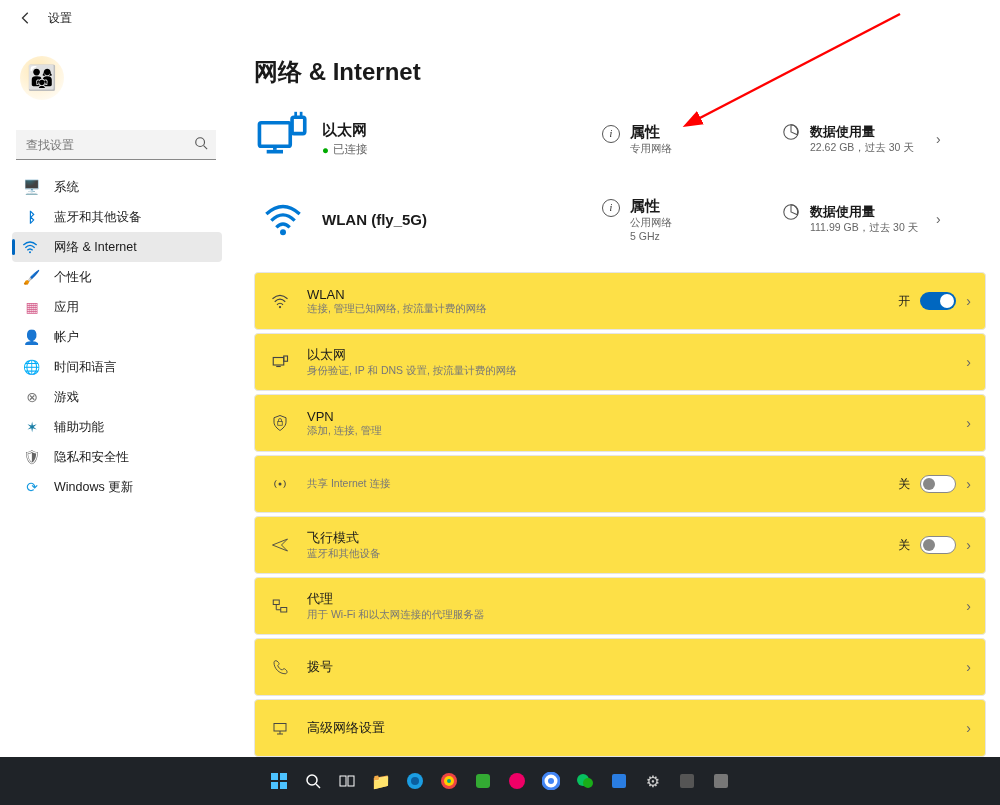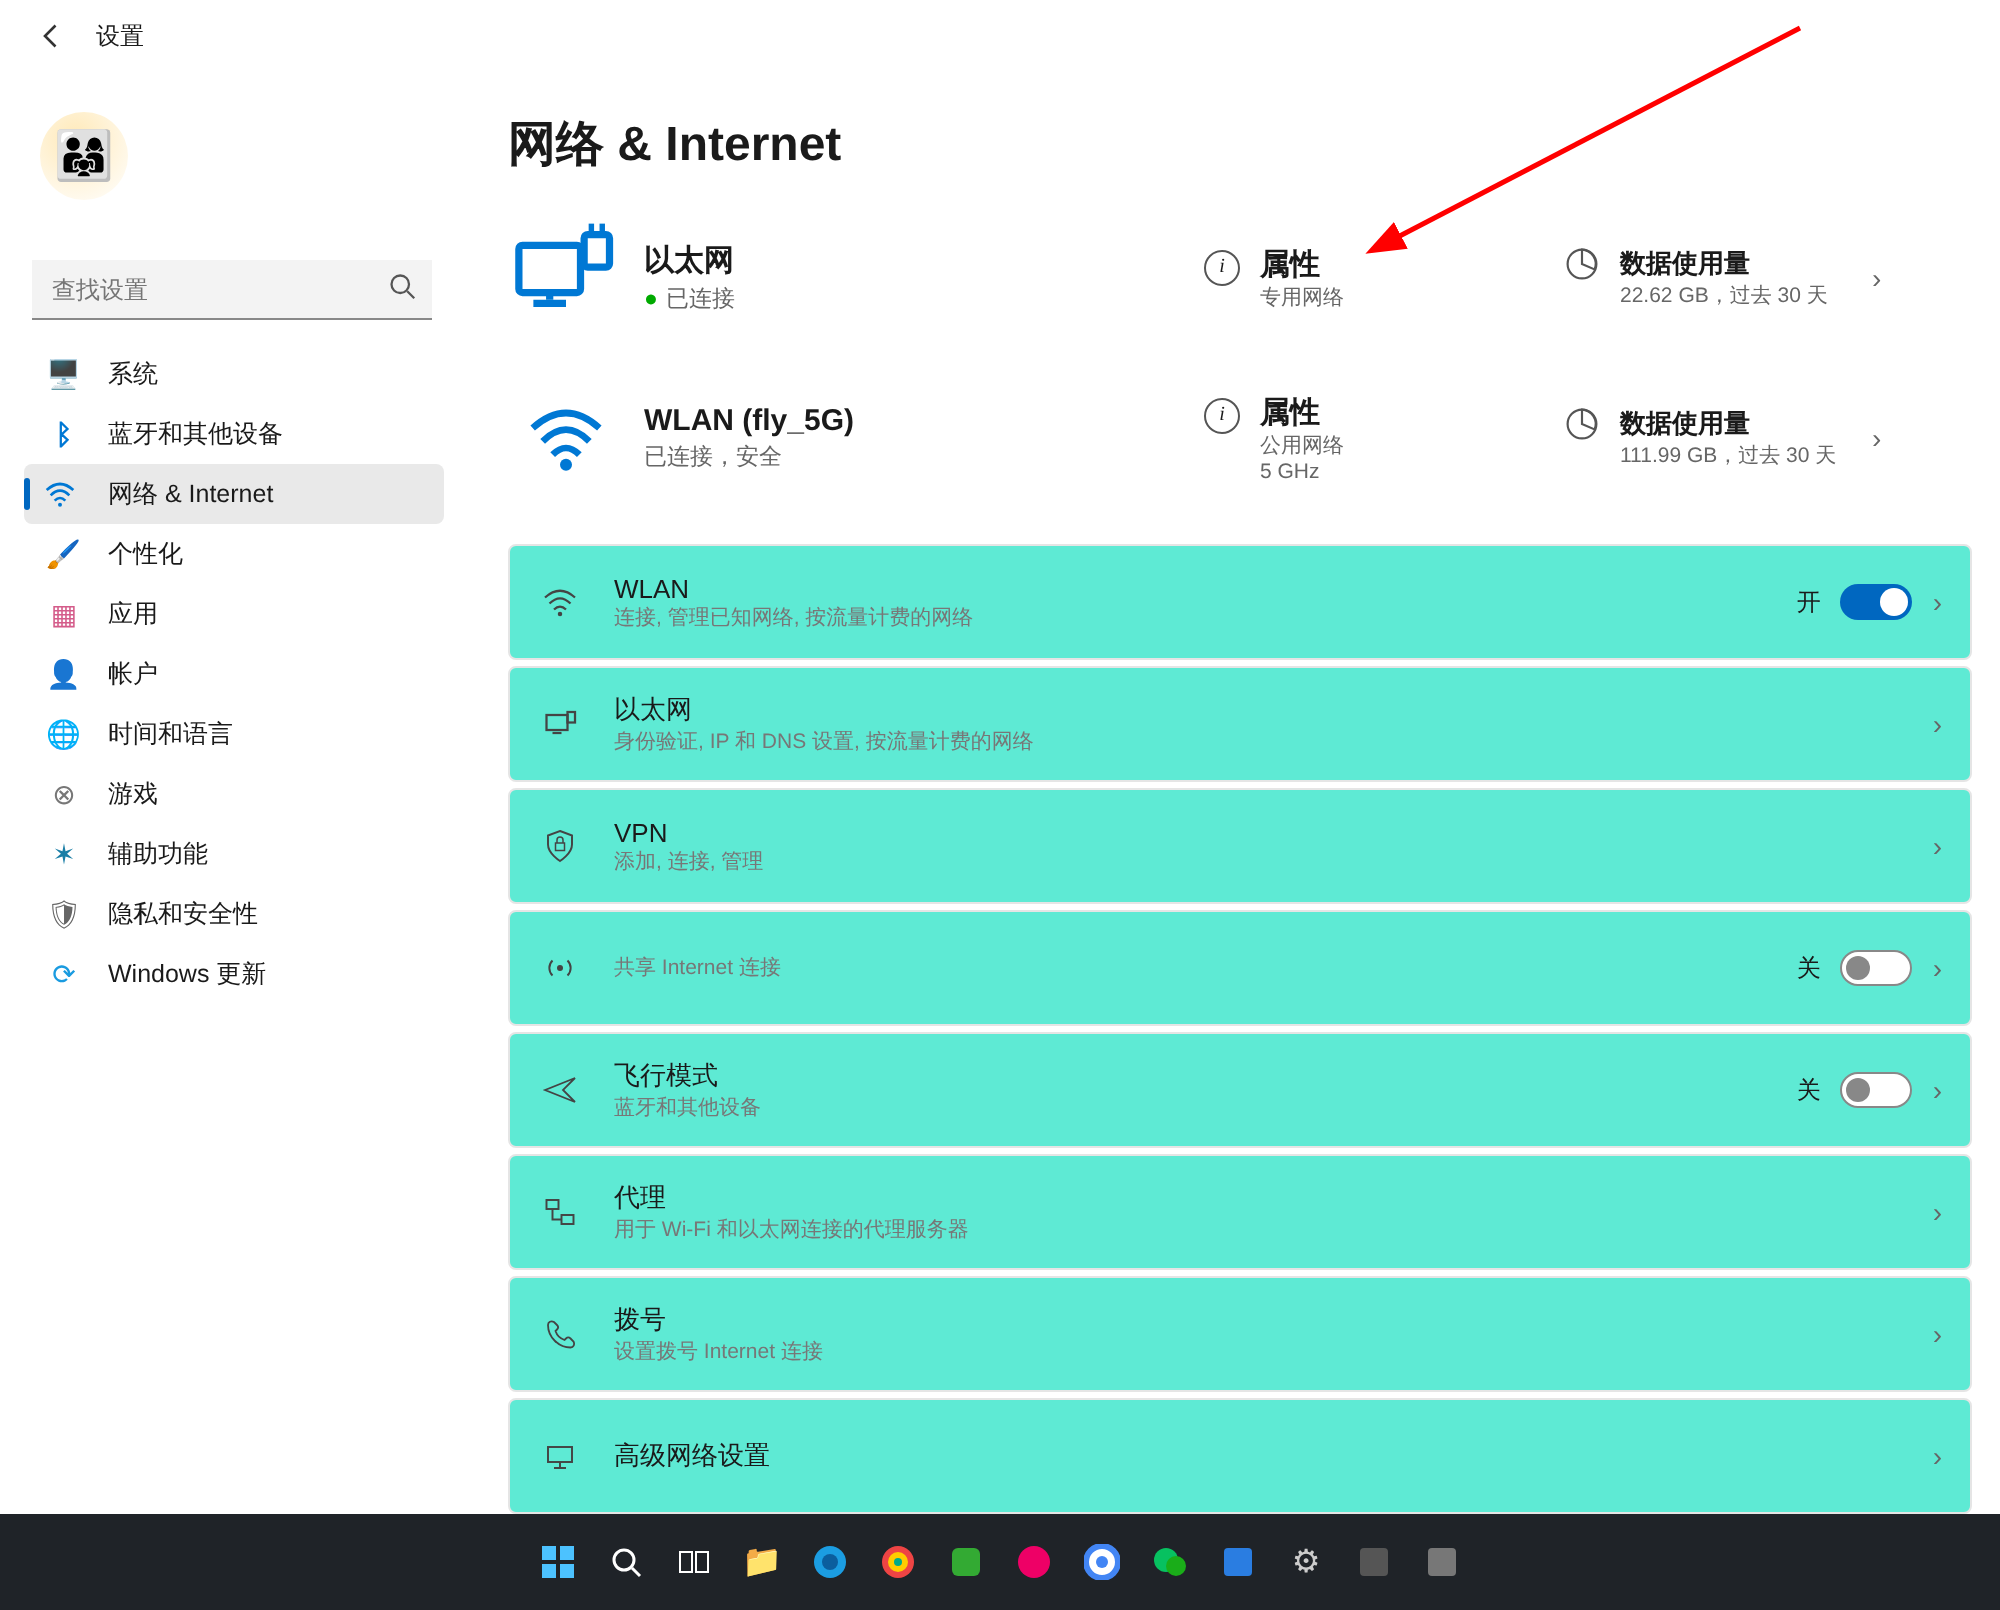--- a/index.html
+++ b/index.html
@@ -27,21 +27,21 @@
   .net-sub { font-size: 11.5px; color:#666; display:flex; align-items:center; gap:4px; margin-top:2px; }
   .net-prop { display:flex; align-items:flex-start; gap:10px; width: 180px; cursor:pointer; }
   .net-prop .pi { width:18px; height:18px; border:1px solid #555; border-radius:50%; display:flex; align-items:center; justify-content:center; font-size:10px; font-style:italic; font-family:serif; margin-top:2px; }
   .net-prop .pt { font-size: 15px; font-weight:600; }
   .net-prop .ps { font-size: 10.5px; color:#666; }
   .net-data { display:flex; align-items:flex-start; gap:10px; width: 150px; cursor:pointer; }
   .net-data .pt { font-size: 13px; font-weight:700; }
   .net-data .ps { font-size: 10.5px; color:#666; }
   .net-chev { color:#666; padding: 0 4px; font-size:14px; }
   .cards { display:flex; flex-direction:column; gap:3px; margin-top: 10px; }
-  .card { border:1px solid #e5e5e5; background:#5eead4; border-radius:4px; display:flex; align-items:center; padding: 12px 14px; min-height: 58px; cursor:pointer; }
+  .card { border:1px solid #e5e5e5; background:#fde047; border-radius:4px; display:flex; align-items:center; padding: 12px 14px; min-height: 58px; cursor:pointer; }
   .card .cicon { width: 22px; margin-right: 16px; color:#333; display:flex; align-items:center; justify-content:center; }
   .card .ctext { flex:1; }
   .card .ctitle { font-size: 13px; }
   .card .cdesc { font-size: 10.5px; color:#777; margin-top:0; }
   .card .cextra { display:flex; align-items:center; gap:10px; margin-right: 10px; font-size:12px; }
   .toggle { width: 36px; height: 18px; border-radius: 10px; position:relative; }
   .toggle.on { background:#0067c0; }
   .toggle.on::after { content:""; position:absolute; right:2px; top:2px; width:14px; height:14px; background:#fff; border-radius:50%; }
   .toggle.off { background:#fff; border:1px solid #888; }
   .toggle.off::after { content:""; position:absolute; left:2px; top:2px; width:12px; height:12px; background:#888; border-radius:50%; }
@@ -190,23 +190,20 @@
       <div class="net-icon-lg" style="width:58px">
         <svg width="40" height="40" viewBox="0 0 24 24">
             <path d="M2 9 Q12 0 22 9" stroke="#0078d4" stroke-width="2" fill="none"></path>
             <path d="M5 13 Q12 6 19 13" stroke="#0078d4" stroke-width="2" fill="none"></path>
             <path d="M8 17 Q12 13 16 17" stroke="#0078d4" stroke-width="2" fill="none"></path>
             <circle cx="12" cy="20" r="1.8" fill="#0078d4"></circle>
           </svg>
       </div>
       <div class="net-main">
         <div class="net-title">WLAN (fly_5G)</div>
-        <div class="net-sub">
-            <span>已连接，安全</span>
-          </div>
       </div>
       <div class="net-prop">
         <div class="pi">i</div>
         <div>
           <div class="pt">属性</div>
           <div class="ps">公用网络</div>
           <div class="ps">5 GHz</div>
         </div>
       </div>
       <div class="net-data">
@@ -326,21 +323,20 @@
       </div>
 
       <div class="card">
         <div class="cicon">
             <svg width="18" height="18" viewBox="0 0 24 24">
               <path d="M4 6 C4 4 6 3 8 4 L10 6 C11 7 11 8 10 9 L9 10 C10 13 12 15 15 16 L16 15 C17 14 18 14 19 15 L21 17 C22 19 21 21 19 21 C11 21 4 14 4 6 Z" stroke="#444" stroke-width="1.2" fill="none"></path>
             </svg>
           </div>
         <div class="ctext">
             <div class="ctitle">拨号</div>
-            <div class="cdesc">设置拨号 Internet 连接</div>
           </div>
         <div class="chevron">›</div>
       </div>
 
       <div class="card">
         <div class="cicon">
             <svg width="18" height="18" viewBox="0 0 24 24">
               <rect x="4" y="6" width="16" height="10" stroke="#444" stroke-width="1.3" fill="none"></rect>
               <line x1="8" y1="20" x2="16" y2="20" stroke="#444" stroke-width="1.3"></line>
               <line x1="12" y1="16" x2="12" y2="20" stroke="#444" stroke-width="1.3"></line>

